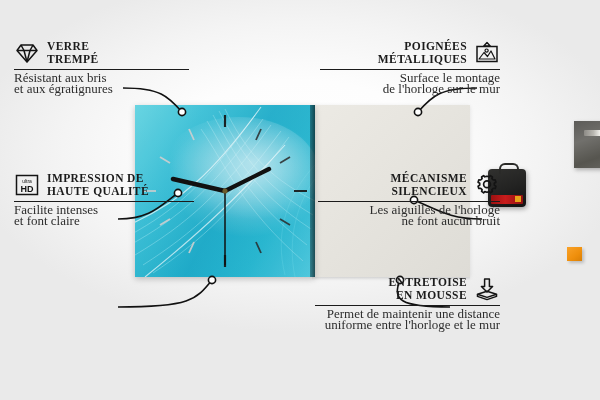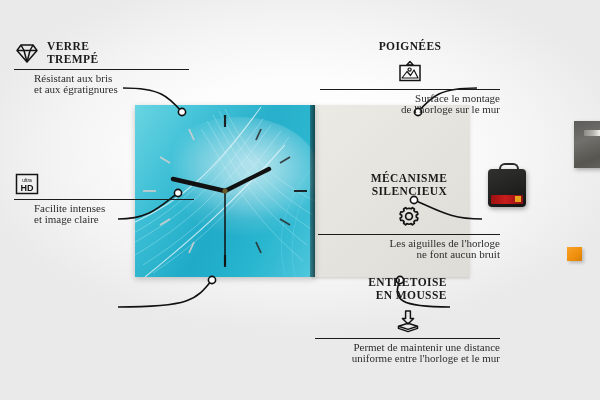--- a/index.html
+++ b/index.html
@@ -67,32 +67,32 @@
   .foam{
     position:absolute;left:255px;top:142px;width:15px;height:14px;
     background:linear-gradient(140deg,#f9a22a 0%,#ef8f0c 60%,#d97f06 100%);
     box-shadow:2px 2px 3px rgba(0,0,0,.20);
   }
 
   
   .feat{position:absolute;z-index:6;}
   .feat .row{display:flex;align-items:center;gap:7px;}
   .feat.left .row{justify-content:flex-start;}
-  .feat.right .row{justify-content:flex-end;flex-direction:column;}
+  .feat.right .row{justify-content:flex-end;}
   .feat .title{
     font-family:"Liberation Serif",serif;font-weight:bold;
     font-size:11.5px;line-height:13px;letter-spacing:.4px;
     color:#1b1b1b;text-transform:uppercase;
   }
   .feat.left .title{text-align:left;}
   .feat.right .title{text-align:right;}
   .feat .rule{height:1.4px;background:#1b1b1b;margin-top:3px;}
   .feat .desc{
-    font-size:11px;line-height:10.4px;color:#2d2d2d;
-    margin-top:3px;font-family:"Liberation Serif",serif;margin-left:20px;
+    font-size:13px;line-height:10.4px;color:#2d2d2d;
+    margin-top:3px;font-family:"Liberation Serif",serif;
   }
   .feat.right .desc{text-align:right;}
   .ico{width:26px;height:24px;flex:0 0 26px;display:block;}
   .ico svg{display:block;width:26px;height:24px;}
 
   
   #f-verre{left:14px;top:40px;width:175px;}
   #f-hd{left:14px;top:172px;width:180px;}
   #f-bords{left:14px;top:276px;width:178px;}
   #f-poignees{right:12px;top:40px;width:180px;}
@@ -236,33 +236,38 @@
 
   <div class="feat left" id="f-hd">
     <div class="row">
       <span class="ico">
         <svg viewBox="0 0 26 24">
           <rect x="2.5" y="2.5" width="21" height="19" fill="none" stroke="#141414" stroke-width="1.5"></rect>
           <text x="13" y="10" font-family="Liberation Sans, sans-serif" font-size="5" text-anchor="middle" fill="#141414">ultra</text>
           <text x="13" y="19" font-family="Liberation Sans, sans-serif" font-size="9" font-weight="bold" text-anchor="middle" fill="#141414">HD</text>
         </svg>
       </span>
+      <span class="title">
+        <span>IMPRESSION DE</span><br>
+        <span>HAUTE QUALITÉ</span>
+      </span>
     </div>
     <div class="rule"></div>
     <div class="desc">
       <span>Facilite intenses</span><br>
-      <span>et image claire</span>
+      <span>et font claire</span>
     </div>
   </div>
 
 
   <div class="feat right" id="f-poignees">
     <div class="row">
       <span class="title">
         <span>POIGNÉES</span><br>
+        <span>MÉTALLIQUES</span>
       </span>
       <span class="ico">
         <svg viewBox="0 0 26 24">
           <path d="M13 1.5 L16.2 5 H9.8 Z" fill="none" stroke="#141414" stroke-width="1.4" stroke-linejoin="round"></path>
           <rect x="3" y="5.5" width="20" height="15" fill="none" stroke="#141414" stroke-width="1.5"></rect>
           <path d="M5 18 L10 11.5 L13.5 15.5 L17 10 L21 18 Z" fill="none" stroke="#141414" stroke-width="1.2" stroke-linejoin="round"></path>
           <circle cx="12.6" cy="9.6" r="1.6" fill="none" stroke="#141414" stroke-width="1.2"></circle>
         </svg>
       </span>
     </div>

